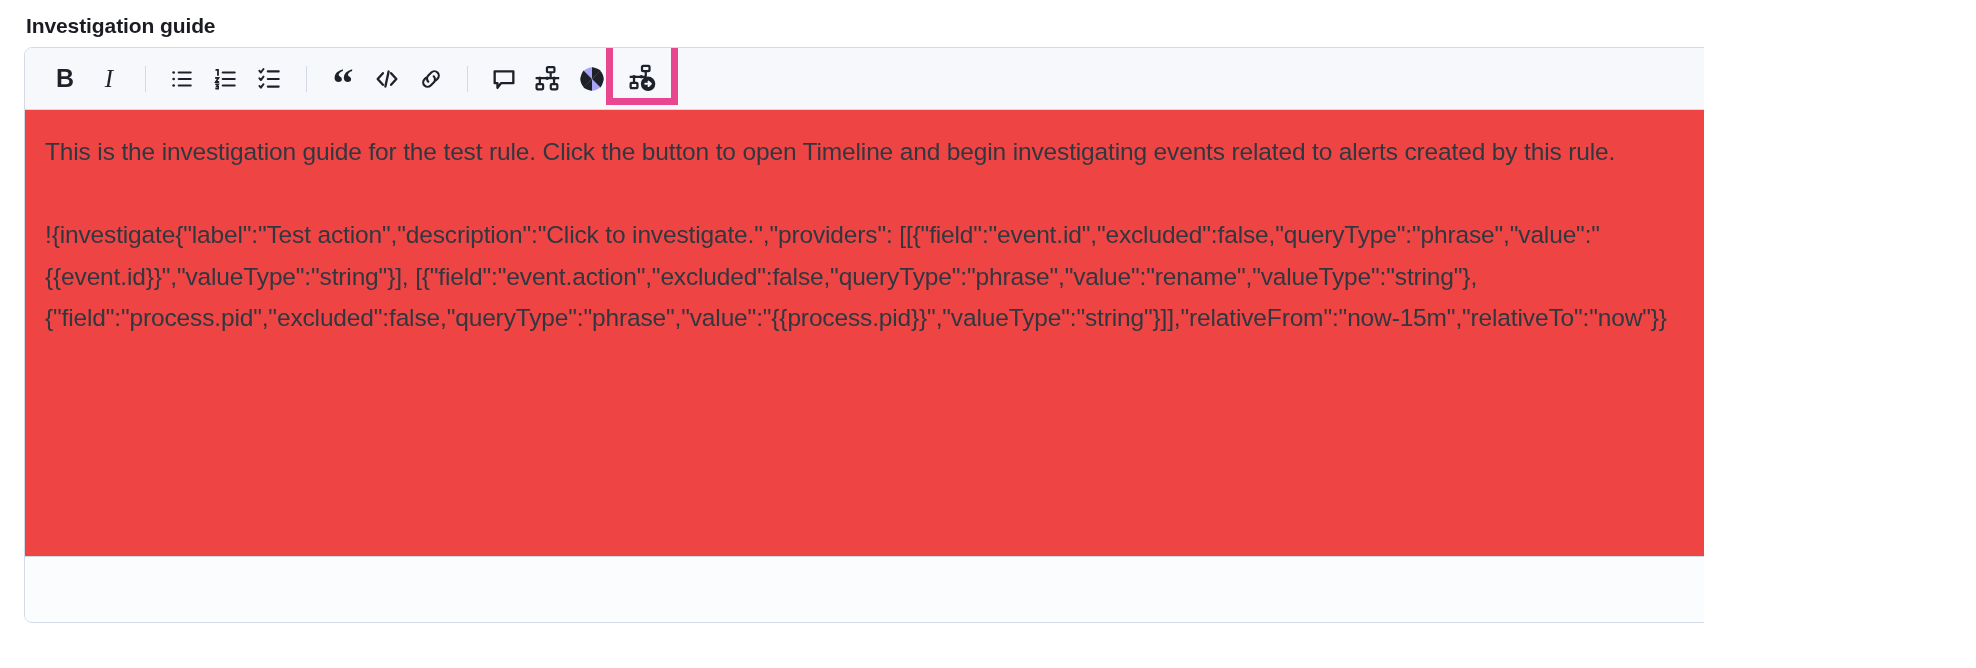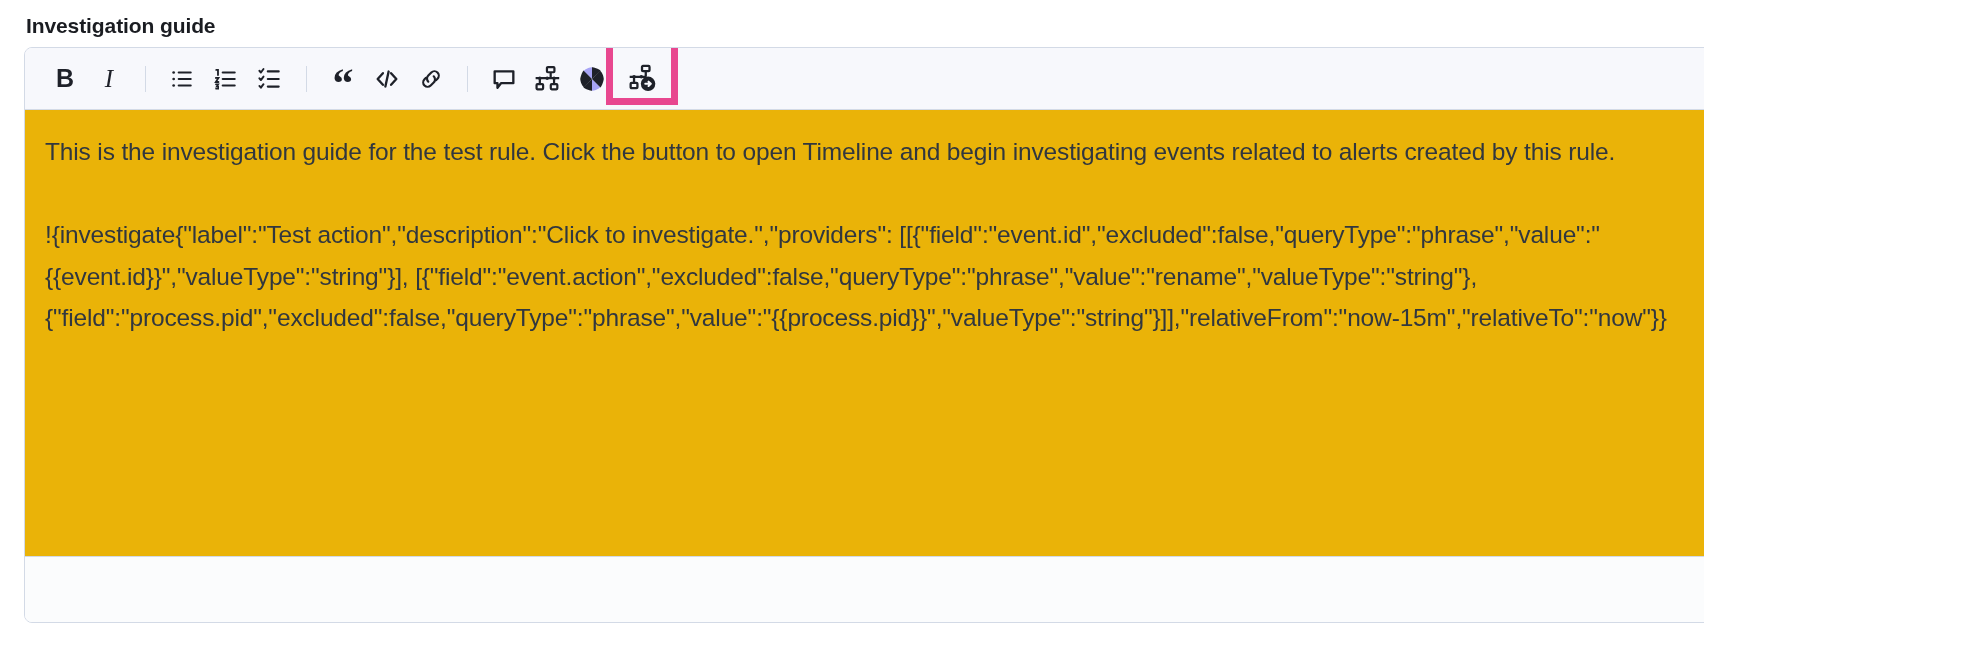--- a/index.html
+++ b/index.html
@@ -158,21 +158,21 @@
     font-size: 17px;
     font-weight: 700;
     color: #1a1c21;
     letter-spacing: -0.2px;
   }
 
   
   .editor-body {
     position: relative;
     flex: 1 1 auto;
-    background: #eab308;
+    background: #ef4444;
     overflow: hidden;
   }
   .editor-text {
     position: absolute;
     top: 0; left: 0;
     width: 1880px;
     padding: 21px 30px 0 20px;
     font-family: "Liberation Sans", sans-serif;
     font-size: 24.5px;
     line-height: 41.5px;

